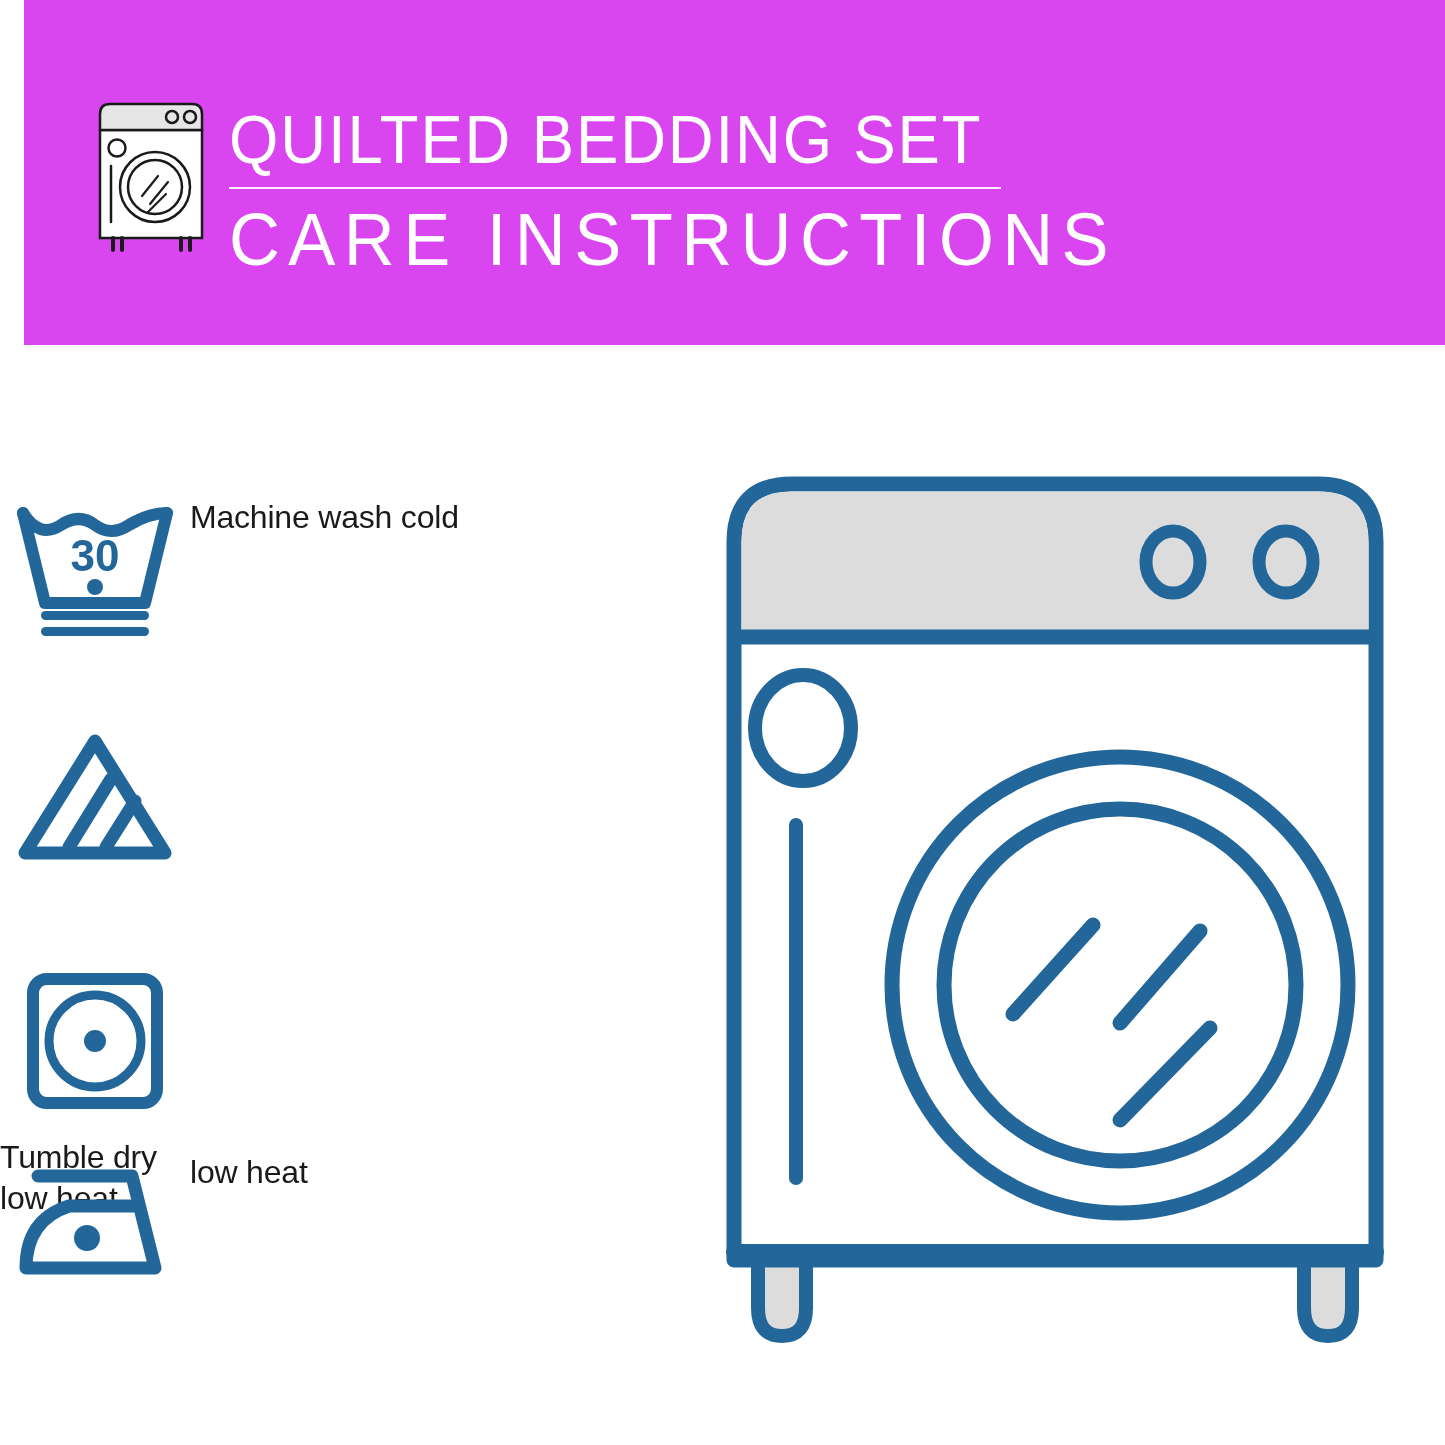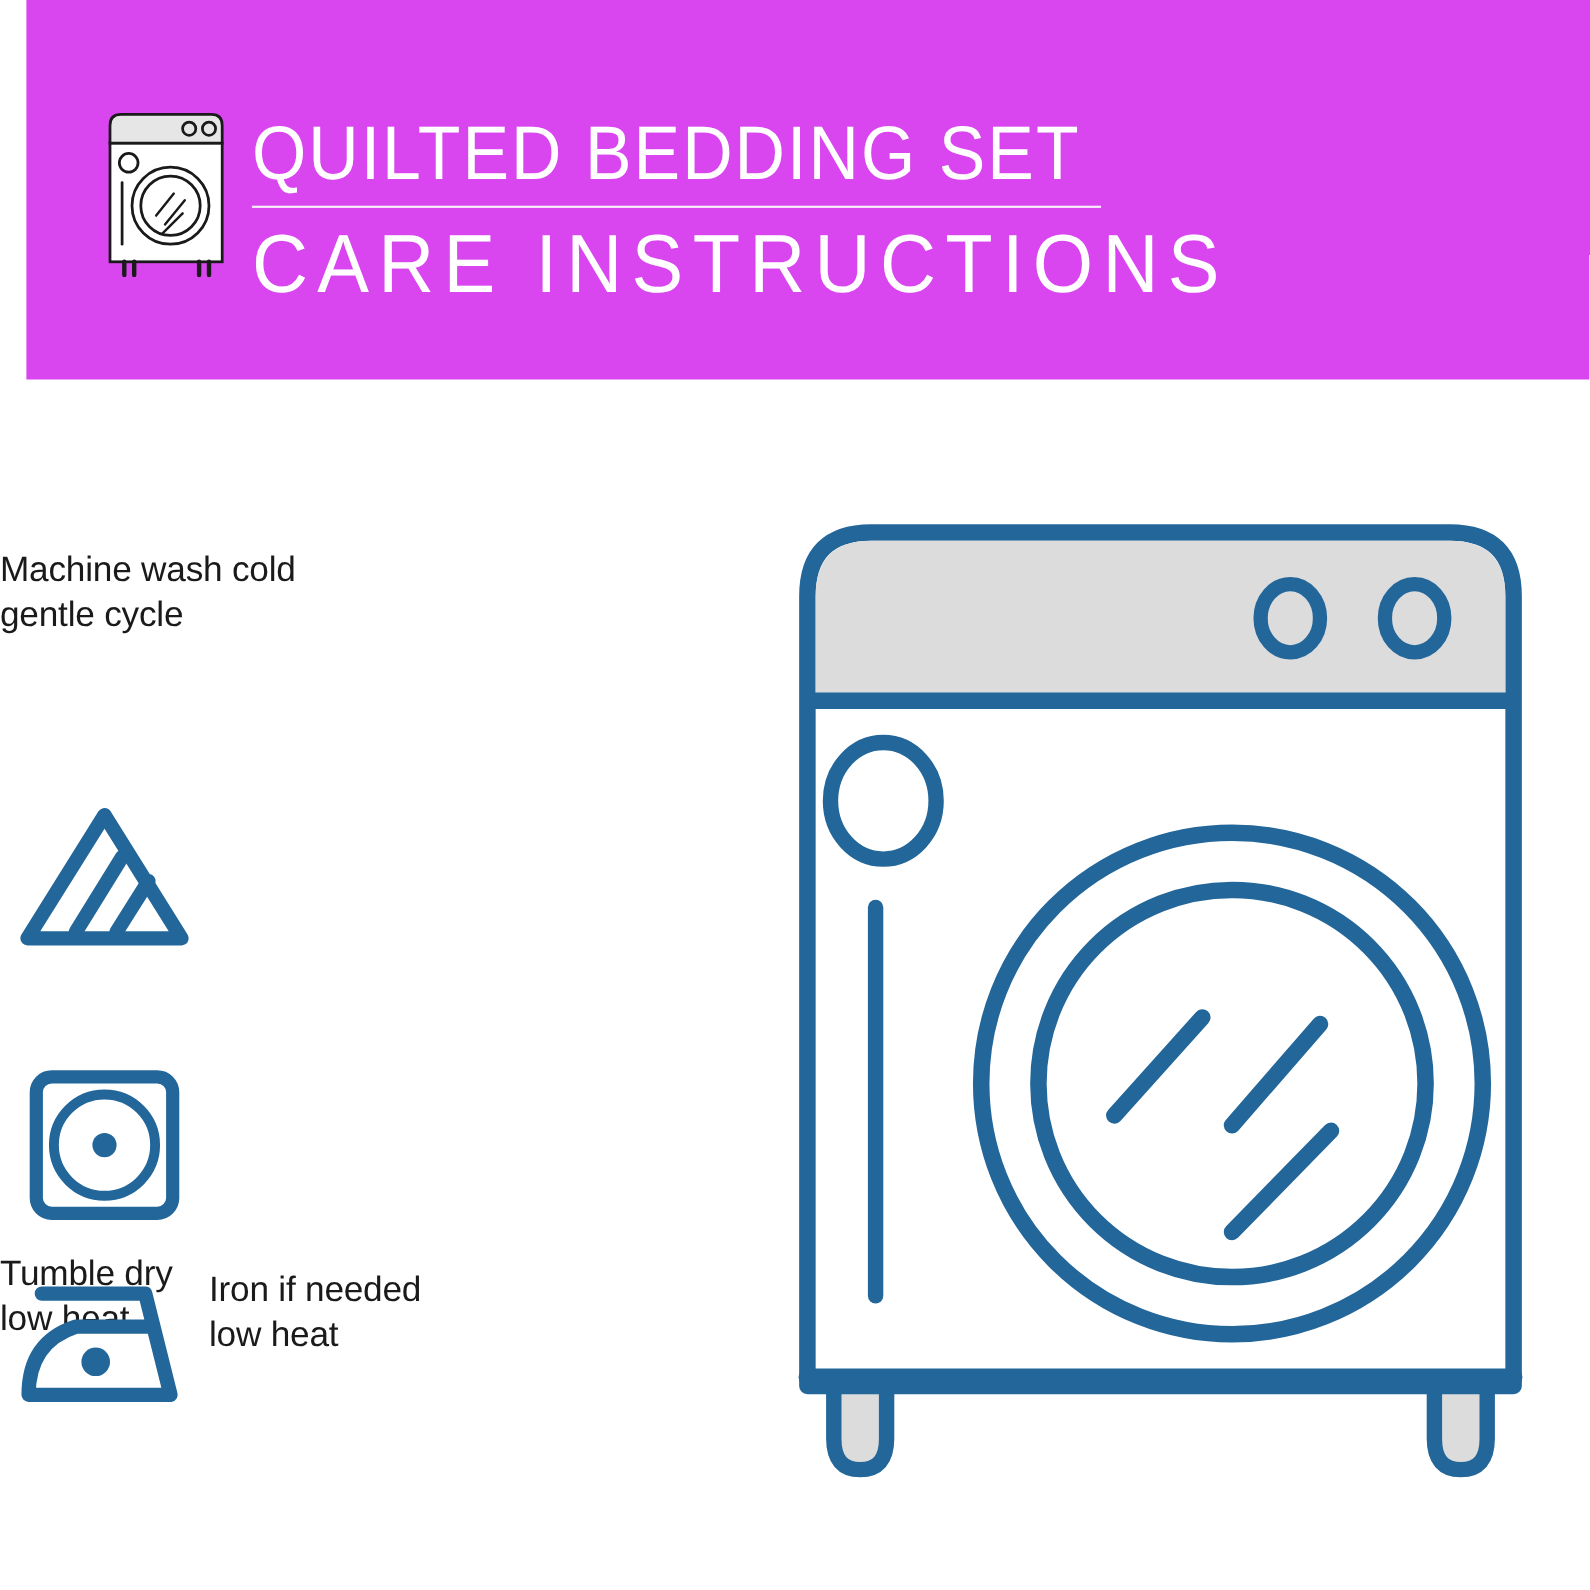--- a/index.html
+++ b/index.html
@@ -151,23 +151,32 @@
     <div id="header-text">
       <div id="title-main">QUILTED BEDDING SET</div>
       <div id="title-divider"></div>
       <div id="title-sub">CARE INSTRUCTIONS</div>
     </div>
   </div>
 
   <div id="instructions">
 
     <div class="care-row" style="top:150px;">
+      <div class="care-icon">
+        <svg width="176" height="150" viewBox="0 0 176 150">
+          <path d="M16 18 L38 108 L138 108 L160 18" fill="none" stroke="#23669a" stroke-width="12" stroke-linecap="round" stroke-linejoin="round"></path>
+          <path d="M16 18 Q32 44 54 30 Q72 18 88 30 Q104 42 122 30 Q142 18 160 18" fill="none" stroke="#23669a" stroke-width="12" stroke-linecap="round" stroke-linejoin="round"></path>
+          <text x="88" y="76" text-anchor="middle" font-family="Liberation Sans, sans-serif" font-size="44" font-weight="bold" fill="#23669a">30</text>
+          <circle cx="88" cy="92" r="8" fill="#23669a"></circle>
+          <rect x="34" y="116" width="108" height="9" rx="4.5" fill="#23669a"></rect>
+          <rect x="34" y="132" width="108" height="9" rx="4.5" fill="#23669a"></rect>
+        </svg>
+      </div>
       <div class="care-text">
         <span>Machine wash cold</span>
-        <span>gentle cycle</span>
       </div>
     </div>
 
     <div class="care-row" style="top:380px;">
       <div class="care-icon">
         <svg width="176" height="140" viewBox="0 0 176 140">
           <path d="M88 16 L158 128 L18 128 Z" fill="none" stroke="#23669a" stroke-width="13" stroke-linejoin="round"></path>
           <line x1="62" y1="122" x2="104" y2="54" stroke="#23669a" stroke-width="13" stroke-linecap="round"></line>
           <line x1="99" y1="122" x2="128" y2="76" stroke="#23669a" stroke-width="13" stroke-linecap="round"></line>
         </svg>
@@ -189,21 +198,20 @@
     </div>
 
     <div class="care-row" style="top:805px;">
       <div class="care-icon">
         <svg width="176" height="140" viewBox="0 0 176 140">
           <path d="M31 26 L125 26 L148 118 L19 118 Q19 70 62 56 L127 56" fill="none" stroke="#23669a" stroke-width="13" stroke-linecap="round" stroke-linejoin="round"></path>
           <circle cx="80" cy="88" r="13" fill="#23669a"></circle>
         </svg>
       </div>
       <div class="care-text">
-        <span>Iron if needed</span>
         <span>low heat</span>
       </div>
     </div>
 
   </div>
 
   <div id="machine">
     <svg width="690" height="900" viewBox="0 0 690 900">
 
       <g>

